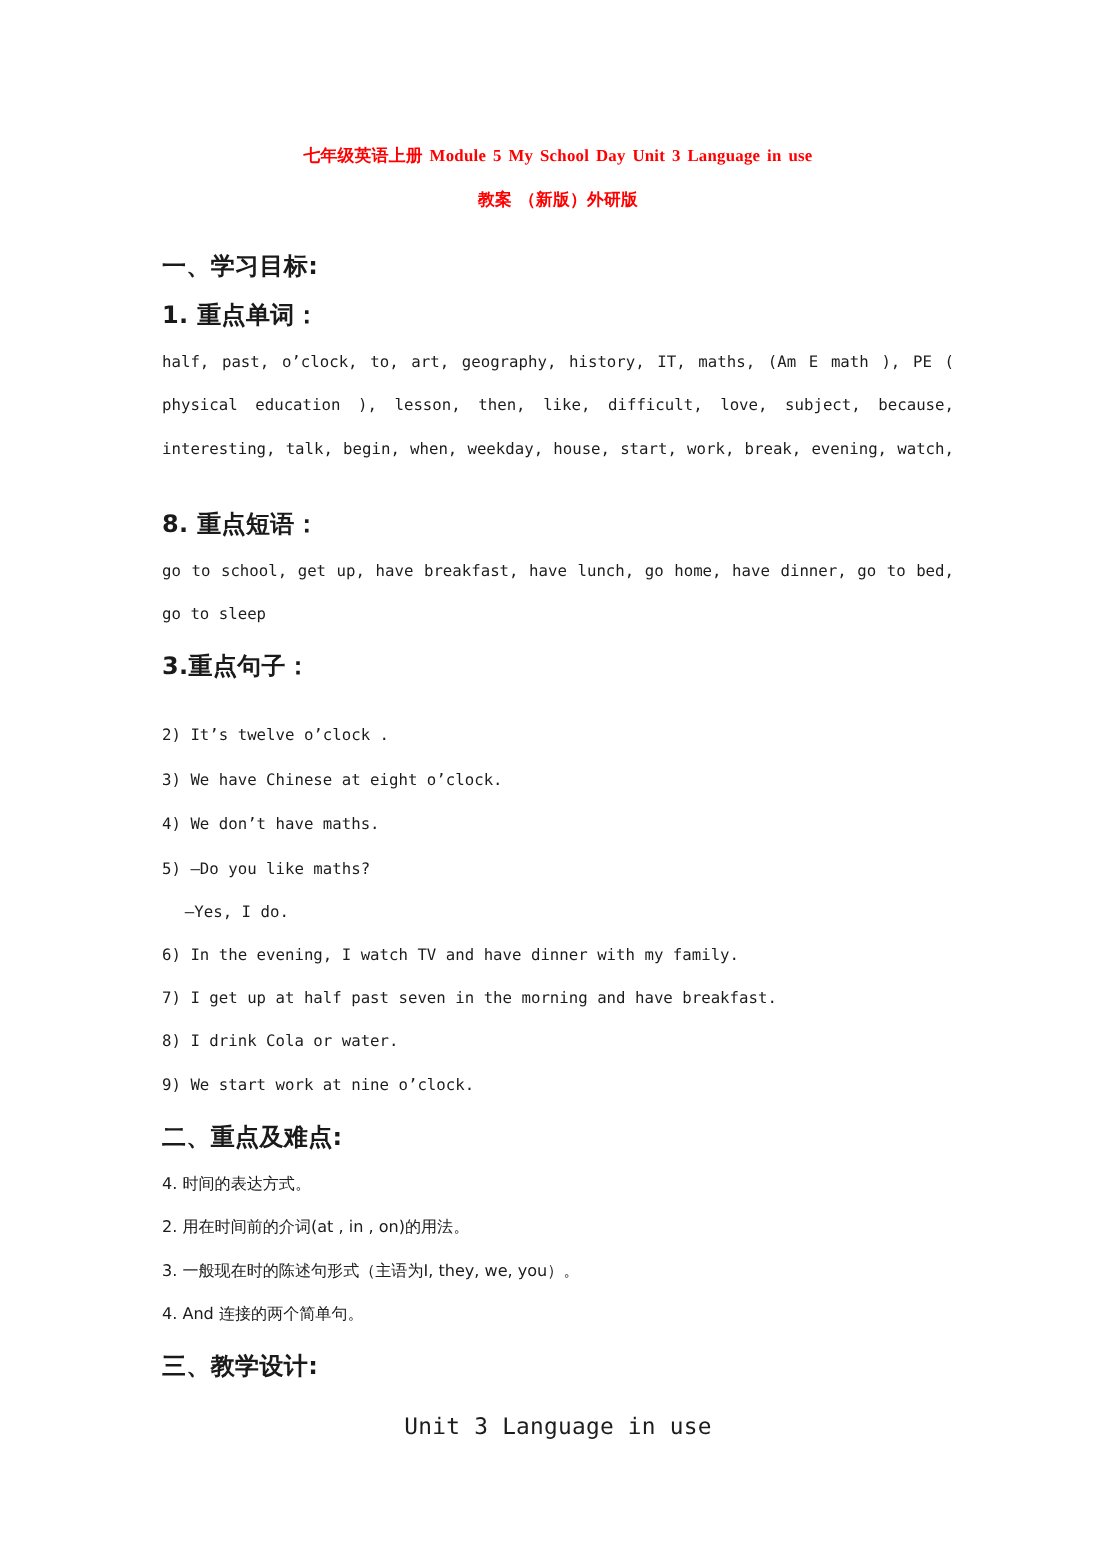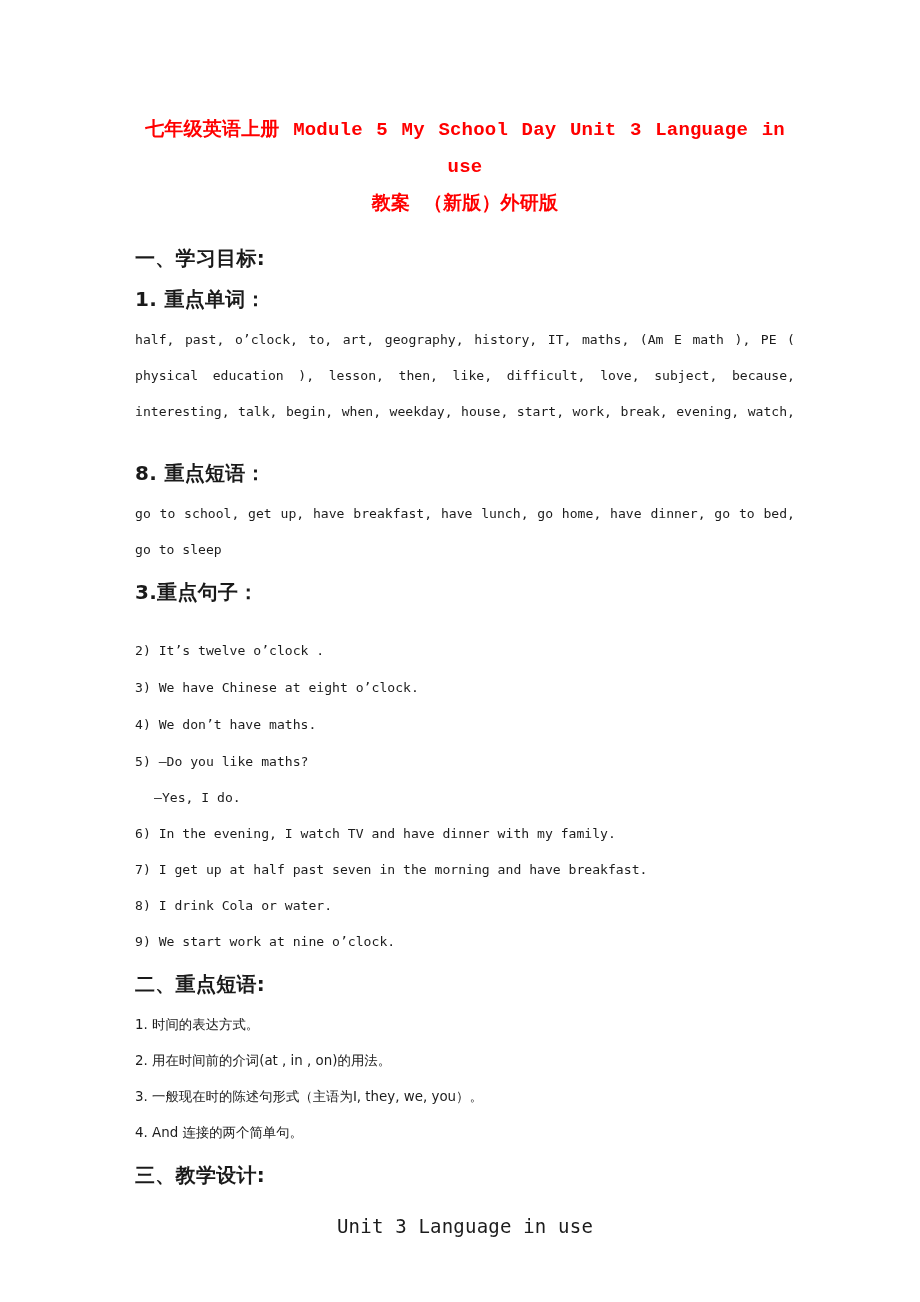--- a/index.html
+++ b/index.html
@@ -26,23 +26,23 @@
   .content {
     position: absolute;
     left: 135px;
     top: 112px;
     width: 660px;
   }
 
   
   .doc-title {
     color: #ff0000;
-    font-family: Liberation Mono, monospace;
+    font-family: Liberation Serif, serif;
     font-weight: bold;
-    font-size: 19px;
+    font-size: 14px;
     line-height: 37px;
     text-align: center;
     letter-spacing: 0.2px;
     margin: 0 0 8px 0;
     word-spacing: 2px;
   }
   .doc-title .tline2 {
     display: block;
   }
 
@@ -159,25 +159,25 @@
     <p class="body-line">6) In the evening, I watch TV and have dinner with my family.</p>
     <div class="gap-19"></div>
     <p class="body-line">7) I get up at half past seven in the morning and have breakfast.</p>
     <div class="gap-19"></div>
     <p class="body-line">8) I drink Cola or water.</p>
     <div class="gap-19"></div>
     <p class="body-line">9) We start work at nine o’clock.</p>
 
     <div class="gap-25"></div>
 
-    <p class="heading">二、重点短语:</p>
+    <p class="heading">二、重点及难点:</p>
 
     <div class="gap-23"></div>
 
-    <p class="body-line mixed">1. 时间的表达方式。</p>
+    <p class="body-line mixed">4. 时间的表达方式。</p>
     <div class="gap-19"></div>
     <p class="body-line mixed">2. 用在时间前的介词(at , in , on)的用法。</p>
     <div class="gap-19"></div>
     <p class="body-line mixed">3. 一般现在时的陈述句形式（主语为I, they, we, you）。</p>
     <div class="gap-19"></div>
     <p class="body-line mixed">4. And 连接的两个简单句。</p>
 
     <div class="gap-25"></div>
 
     <p class="heading">三、教学设计:</p>

